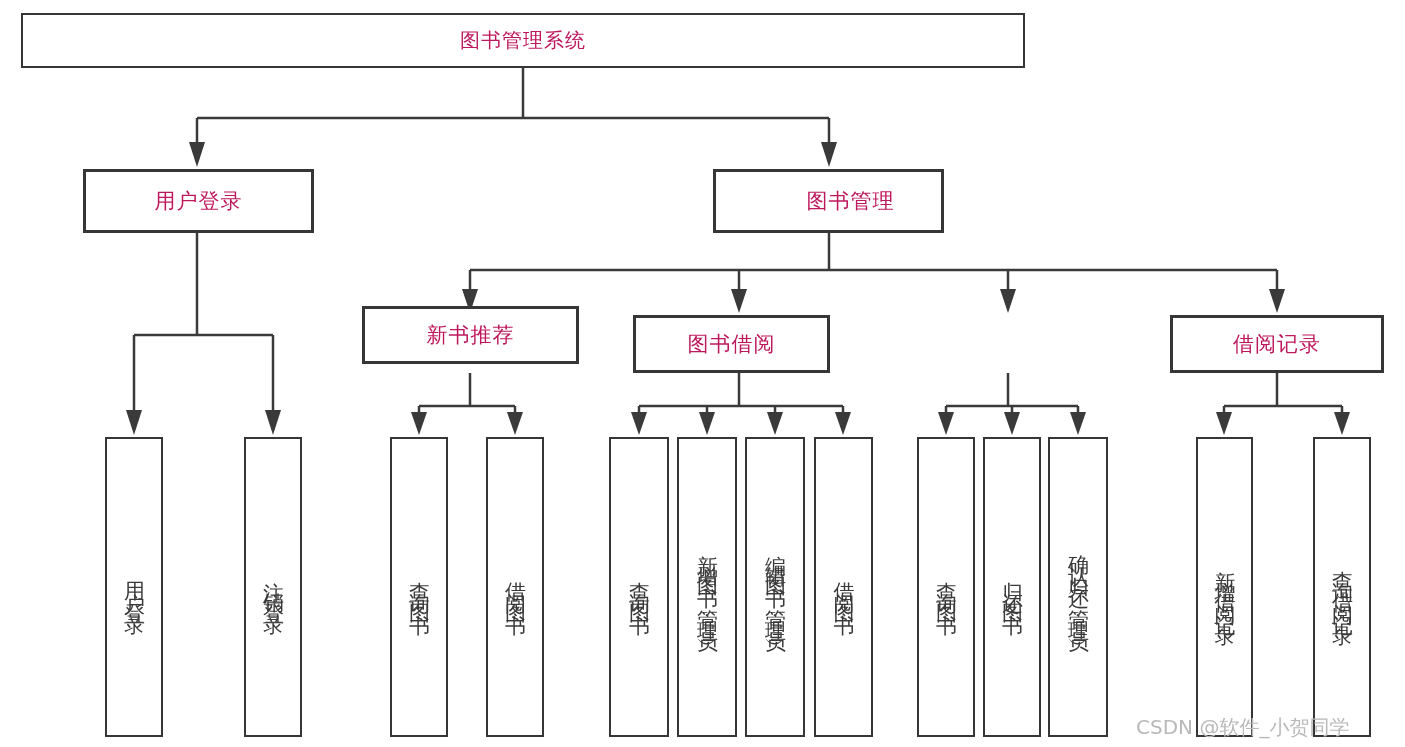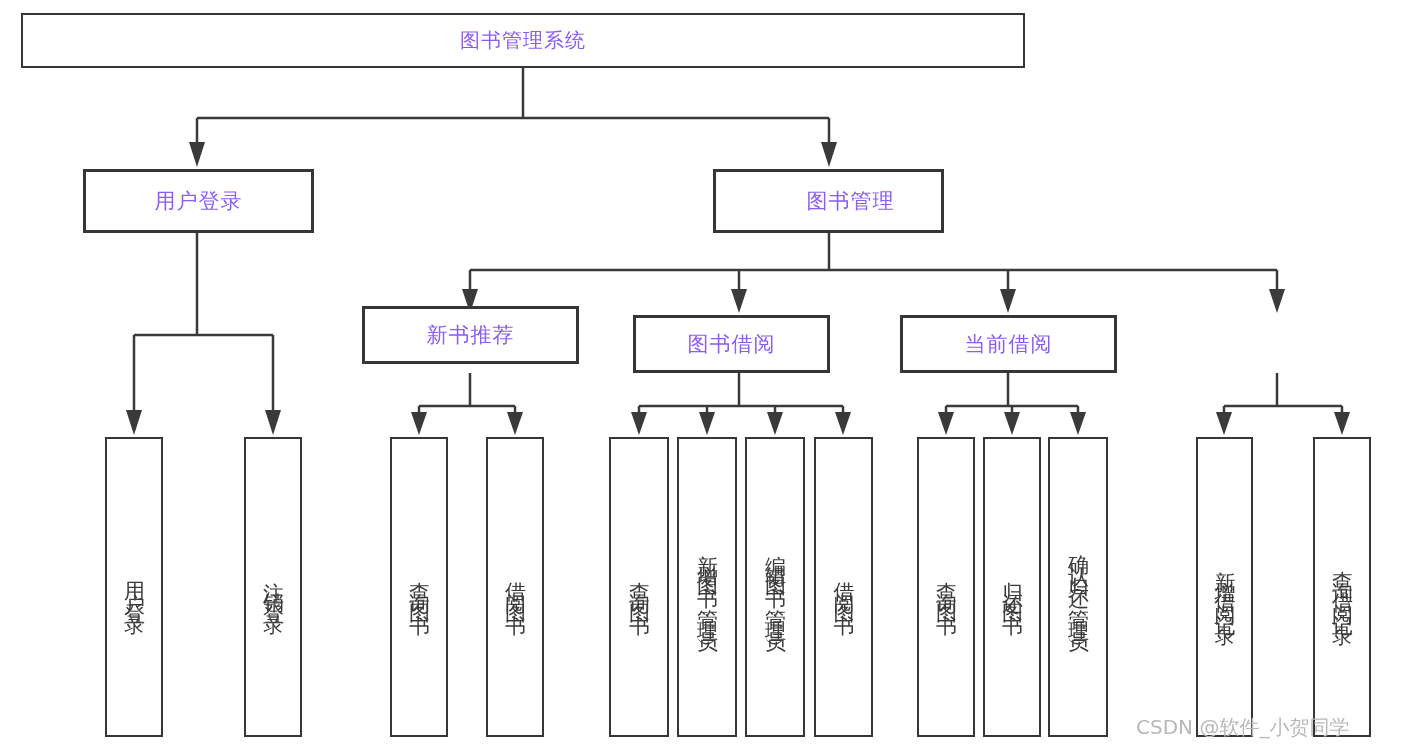--- a/index.html
+++ b/index.html
@@ -29,21 +29,21 @@
     display: flex;
     align-items: center;
     justify-content: center;
     color: #3a3a3a;
   }
   .box.root { border-width: 2.5px; }
   .hlabel {
     font-size: 21px;
     letter-spacing: 1px;
     white-space: nowrap;
-    color: #8b5cf6;
+    color: #be185d;
   }
   .root .hlabel { font-size: 20px; }
   .leaf { border-width: 2.5px; top: 437px; height: 300px; }
   .vlabel {
     writing-mode: vertical-rl;
     text-orientation: mixed;
     font-size: 21px;
     letter-spacing: 11px;
     line-height: 1;
     color: #3a3a3a;
@@ -164,22 +164,22 @@
   <div class="box n-bookmgmt">
     <span class="hlabel">图书管理</span>
   </div>
 
   <div class="box n-newrec">
     <span class="hlabel">新书推荐</span>
   </div>
   <div class="box n-borrow">
     <span class="hlabel">图书借阅</span>
   </div>
-  <div class="box n-current">
-    <span class="hlabel">当前借阅</span>
+  <div class="box n-record">
+    <span class="hlabel">借阅记录</span>
   </div>
 
   <div class="box leaf l1">
     <span class="vlabel">用户登录</span>
   </div>
   <div class="box leaf l2">
     <span class="vlabel">注销登录</span>
   </div>
   <div class="box leaf l3">
     <span class="vlabel">查询图书</span>

